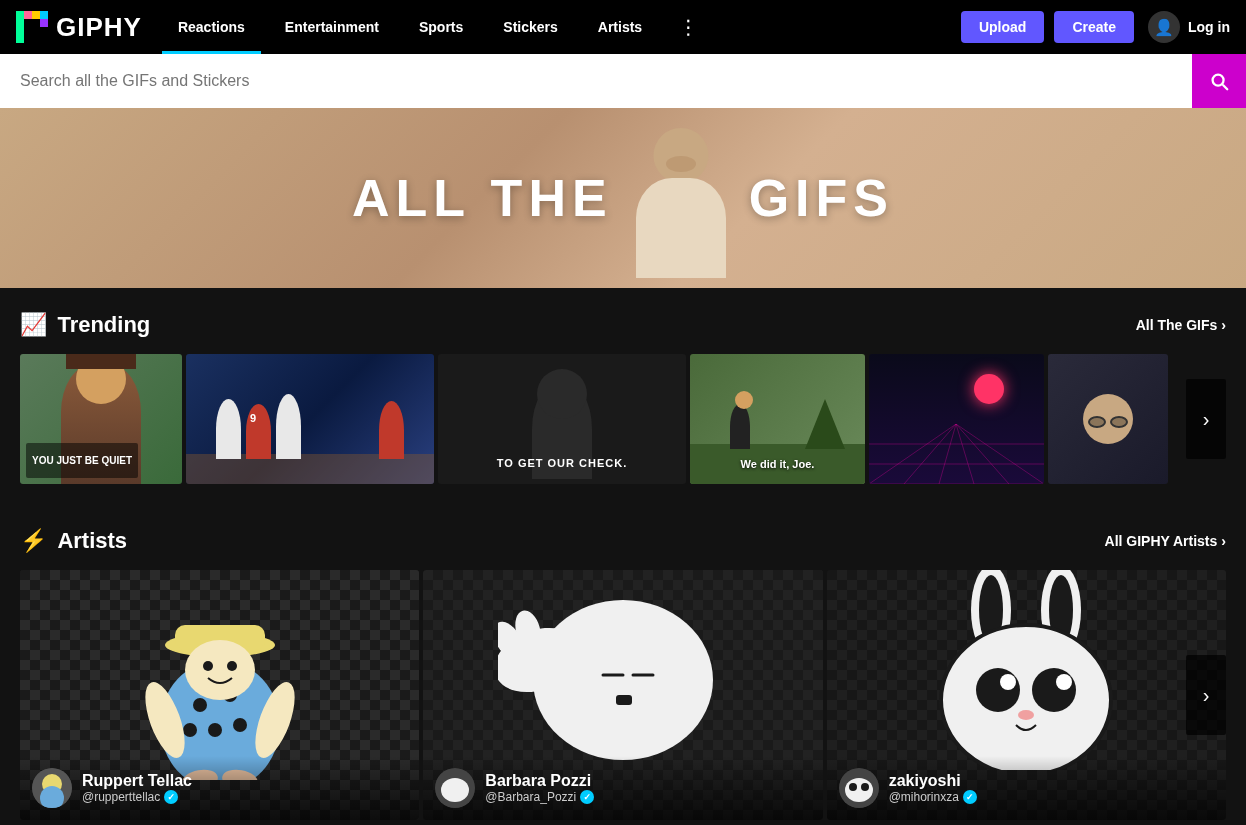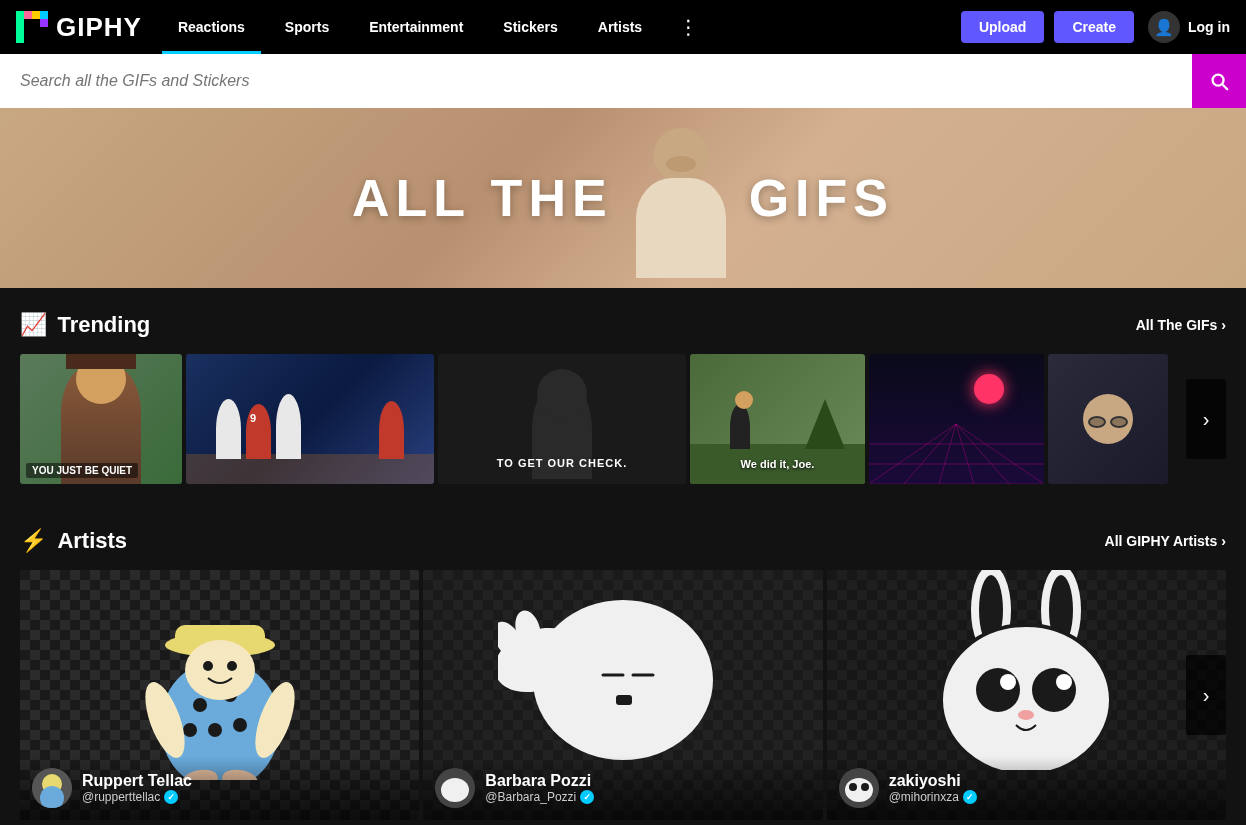--- a/index.html
+++ b/index.html
@@ -123,21 +123,20 @@
       align-items: center;
     }
     .search-input {
       flex: 1;
       border: none;
       outline: none;
       font-size: 16px;
       padding: 0 20px;
       color: #555;
       height: 100%;
-      font-style: italic;
     }
     .search-btn {
       width: 54px;
       height: 54px;
       background: #cc00cc;
       border: none;
       cursor: pointer;
       display: flex;
       align-items: center;
       justify-content: center;
@@ -356,21 +355,21 @@
       width: 220px;
       height: 200px;
     }
 
     
     .gif-person-label {
       font-size: 10px;
       font-weight: 700;
       color: #fff;
       background: rgba(0,0,0,0.5);
-      padding: 2px 6px;
+      padding: 12px 6px;
       position: absolute;
       bottom: 6px;
       left: 6px;
       border-radius: 2px;
     }
 
     .trending-gif-row-container {
       position: relative;
     }
 
@@ -390,22 +389,22 @@
       <rect x="16" y="0" width="8" height="8" fill="#ffcc00"></rect>
       <rect x="24" y="0" width="8" height="8" fill="#00ccff"></rect>
       <rect x="0" y="8" width="8" height="24" fill="#00ff99"></rect>
       <rect x="24" y="8" width="8" height="8" fill="#9933ff"></rect>
     </svg>
     <span class="logo-text" data-name="logo-text">GIPHY</span>
   </a>
 
   <div class="nav-links" data-name="nav-links">
     <a class="nav-link active" data-name="nav-reactions">Reactions</a>
+    <a class="nav-link" data-name="nav-entertainment">Entertainment</a>
     <a class="nav-link" data-name="nav-sports">Sports</a>
-    <a class="nav-link" data-name="nav-entertainment">Entertainment</a>
     <a class="nav-link" data-name="nav-stickers">Stickers</a>
     <a class="nav-link" data-name="nav-artists">Artists</a>
     <div class="nav-more" data-name="nav-more-icon">⋮</div>
   </div>
 
   <div class="nav-actions" data-name="nav-actions">
     <button class="btn-upload" data-name="upload-button">Upload</button>
     <button class="btn-create" data-name="create-button">Create</button>
     <div class="nav-user" data-name="user-area">
       <div class="user-icon" data-name="user-icon">👤</div>

